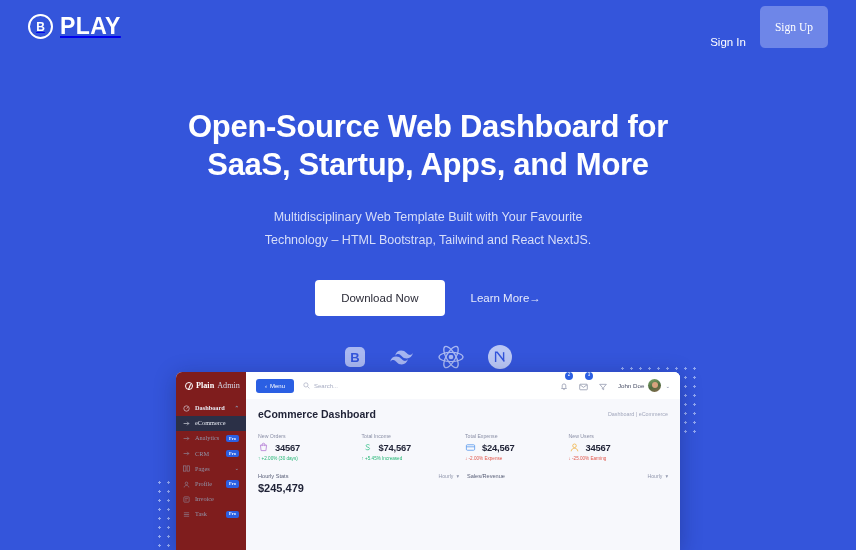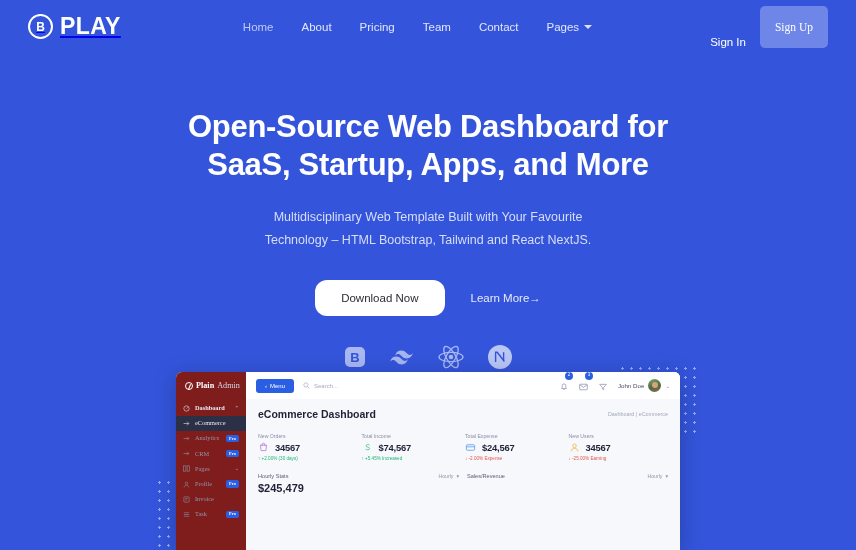--- a/index.html
+++ b/index.html
@@ -71,21 +71,21 @@
   }
   .hero p span{ display:block; }
 
   .cta-row{
     margin-top:28px;
     display:flex; align-items:center; justify-content:center; gap:26px;
   }
   .btn-download{
     background:#fff; color:#2C2C38;
     font-size:11.5px; font-weight:500;
-    border:none; border-radius:12px;
+    border:none; border-radius:4px;
     padding:12px 26px; cursor:pointer; font-family:inherit;
   }
   .btn-learn{
     background:none;border:none;cursor:pointer;font-family:inherit;
     color:#E6EAFB; font-size:11.5px;
     display:flex;align-items:center;gap:0;
   }
 
   
   .tech-row{
@@ -213,41 +213,20 @@
 </style>
 </head>
 <body>
 
 <div class="navbar">
   <a class="brand" href="#">
     <span class="brand-mark">B</span>
     <span class="brand-text">PLAY</span>
   </a>
 
-  <div class="nav-links">
-    <a class="nav-link active" href="#">
-      <span>Home</span>
-    </a>
-    <a class="nav-link" href="#">
-      <span>About</span>
-    </a>
-    <a class="nav-link" href="#">
-      <span>Pricing</span>
-    </a>
-    <a class="nav-link" href="#">
-      <span>Team</span>
-    </a>
-    <a class="nav-link" href="#">
-      <span>Contact</span>
-    </a>
-    <a class="nav-link" href="#">
-      <span>Pages</span>
-      <span class="caret"></span>
-    </a>
-  </div>
 
   <div class="nav-right">
     <button class="signin">Sign In</button>
     <button class="signup">Sign Up</button>
   </div>
 </div>
 
 <div class="hero">
   <h1>
     <span>Open-Source Web Dashboard for</span>

